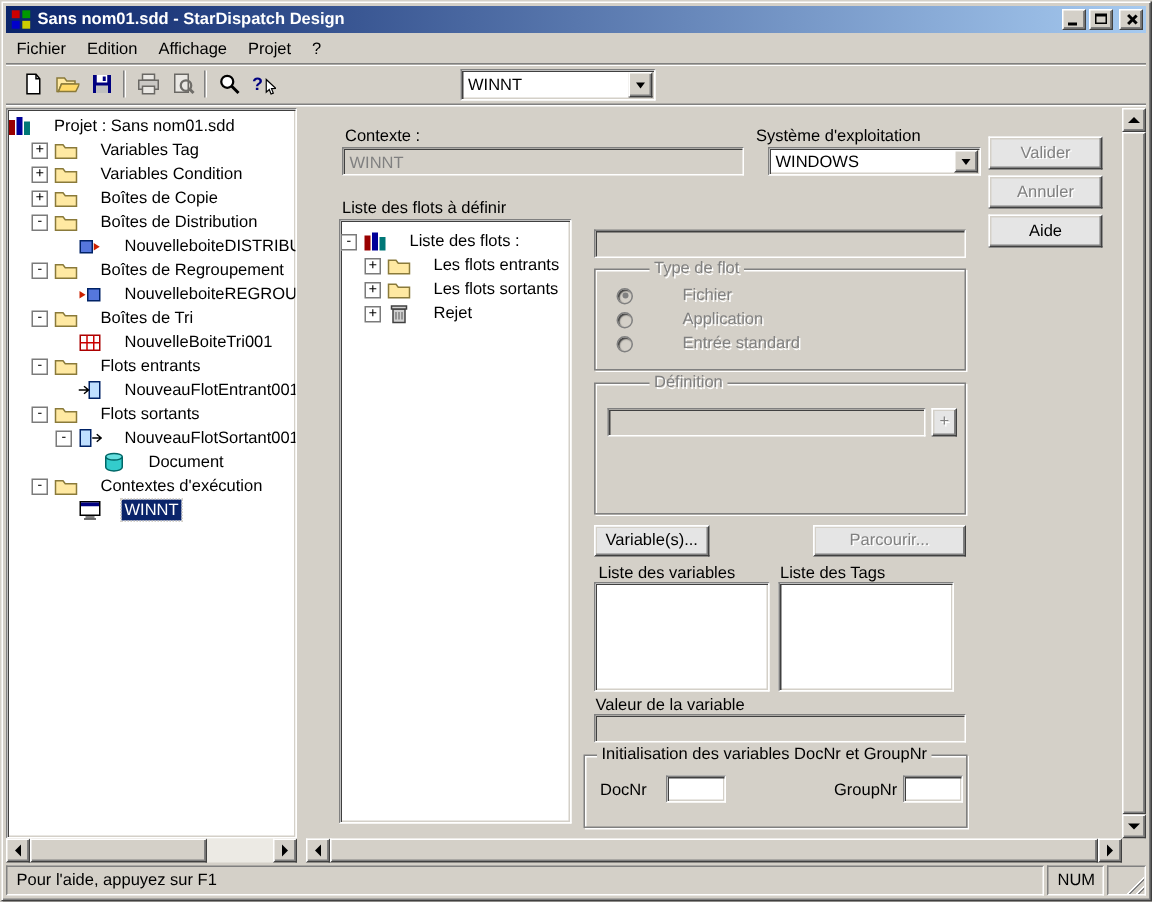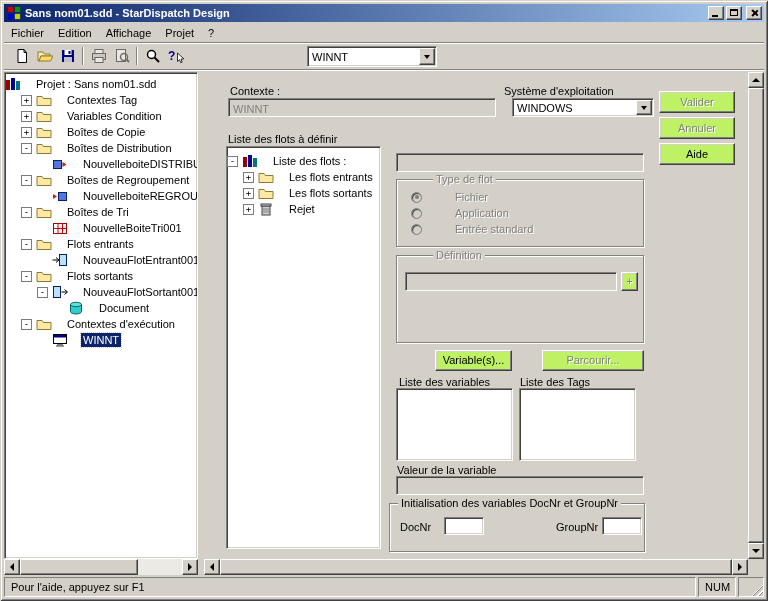--- a/index.html
+++ b/index.html
@@ -65,21 +65,21 @@
   .input.white { background:#fff; }
   .combo { position:absolute; display:flex; background:#fff; border:1px solid; border-color:#808080 #fff #fff #808080;
     box-shadow:inset 1px 1px 0 #404040, inset -1px -1px 0 #d4d0c8; }
   .group { position:absolute; border:1px solid #808080; box-shadow:inset 1px 1px 0 #fff, 1px 1px 0 #fff; }
   .group-title { position:absolute; top:-7px; left:8px; background:#d4d0c8; padding:0 3px; white-space:nowrap; }
   .dis-text { color:#808080; text-shadow:1px 1px 0 #fff;margin-left:28px; }
   .radio-row { position:absolute; display:flex; align-items:center; gap:5px; }
   .radio { width:11px; height:11px; flex:none; border-radius:50%; background:#d4d0c8; border:1px solid #808080;
     box-shadow:inset 1px 1px 1px #404040; position:relative; }
   .radio.checked::after { content:""; position:absolute; left:2.5px; top:2.5px; width:4px; height:4px; border-radius:50%; background:#808080; }
-  .btn { position:absolute; background:#bef264; border:1px solid; border-color:#fff #404040 #404040 #fff;
+  .btn { position:absolute; background:#e5e5e5; border:1px solid; border-color:#fff #404040 #404040 #fff;
     box-shadow:inset -1px -1px 0 #808080, inset 1px 1px 0 #d4d0c8; text-align:center; padding-top:4px; }
   .btn.dis { color:#808080; text-shadow:1px 1px 0 #fff; }
   .listbox { position:absolute; background:#fff; border:1px solid; border-color:#808080 #fff #fff #808080;
     box-shadow:inset 1px 1px 0 #404040, inset -1px -1px 0 #d4d0c8; }
   .flowtree { position:absolute; background:#fff; border:1px solid; border-color:#808080 #fff #fff #808080;
     box-shadow:inset 1px 1px 0 #404040, inset -1px -1px 0 #d4d0c8; overflow:hidden; padding-top:6px; }
 
   
   .sb { position:absolute; display:flex; background:#eceae4; }
   .lhscroll { left:0; bottom:0; width:194px; height:16px; }
@@ -279,21 +279,21 @@
           </span>
         <span class="tlabel">Projet : Sans nom01.sdd</span>
       </div>
       <div class="trow l1">
         <span class="ebox">+</span>
         <span class="ticon">
             <svg>
               <use href="#i-folder"></use>
             </svg>
           </span>
-        <span class="tlabel">Contextes Tag</span>
+        <span class="tlabel">Variables Tag</span>
       </div>
       <div class="trow l1">
         <span class="ebox">+</span>
         <span class="ticon">
             <svg>
               <use href="#i-folder"></use>
             </svg>
           </span>
         <span class="tlabel">Variables Condition</span>
       </div>
@@ -501,21 +501,21 @@
           <span class="dis-text">Entrée standard</span>
         </div>
       </div>
 
       <div class="group" style="left:192px;top:183px;width:248px;height:88px;">
         <span class="group-title dis-text">Définition</span>
         <div class="input dis" style="left:8px;top:16px;width:212px;height:19px;"></div>
         <div class="btn dis" style="left:224px;top:16px;width:17px;height:19px;padding-top:2px;">+</div>
       </div>
 
-      <div class="btn" style="left:192px;top:278px;width:77px;height:21px;padding-top:3px;margin-left:39px;">Variable(s)...</div>
+      <div class="btn" style="left:192px;top:278px;width:77px;height:21px;padding-top:3px;">Variable(s)...</div>
       <div class="btn dis" style="left:338px;top:278px;width:102px;height:21px;padding-top:3px;">Parcourir...</div>
 
       <span class="flabel" style="left:195px;top:304px;">Liste des variables</span>
       <span class="flabel" style="left:316px;top:304px;">Liste des Tags</span>
       <div class="listbox" style="left:192px;top:316px;width:117px;height:73px;"></div>
       <div class="listbox" style="left:315px;top:316px;width:117px;height:73px;"></div>
 
       <span class="flabel" style="left:193px;top:392px;">Valeur de la variable</span>
       <div class="input dis" style="left:192px;top:404px;width:248px;height:19px;"></div>
 

